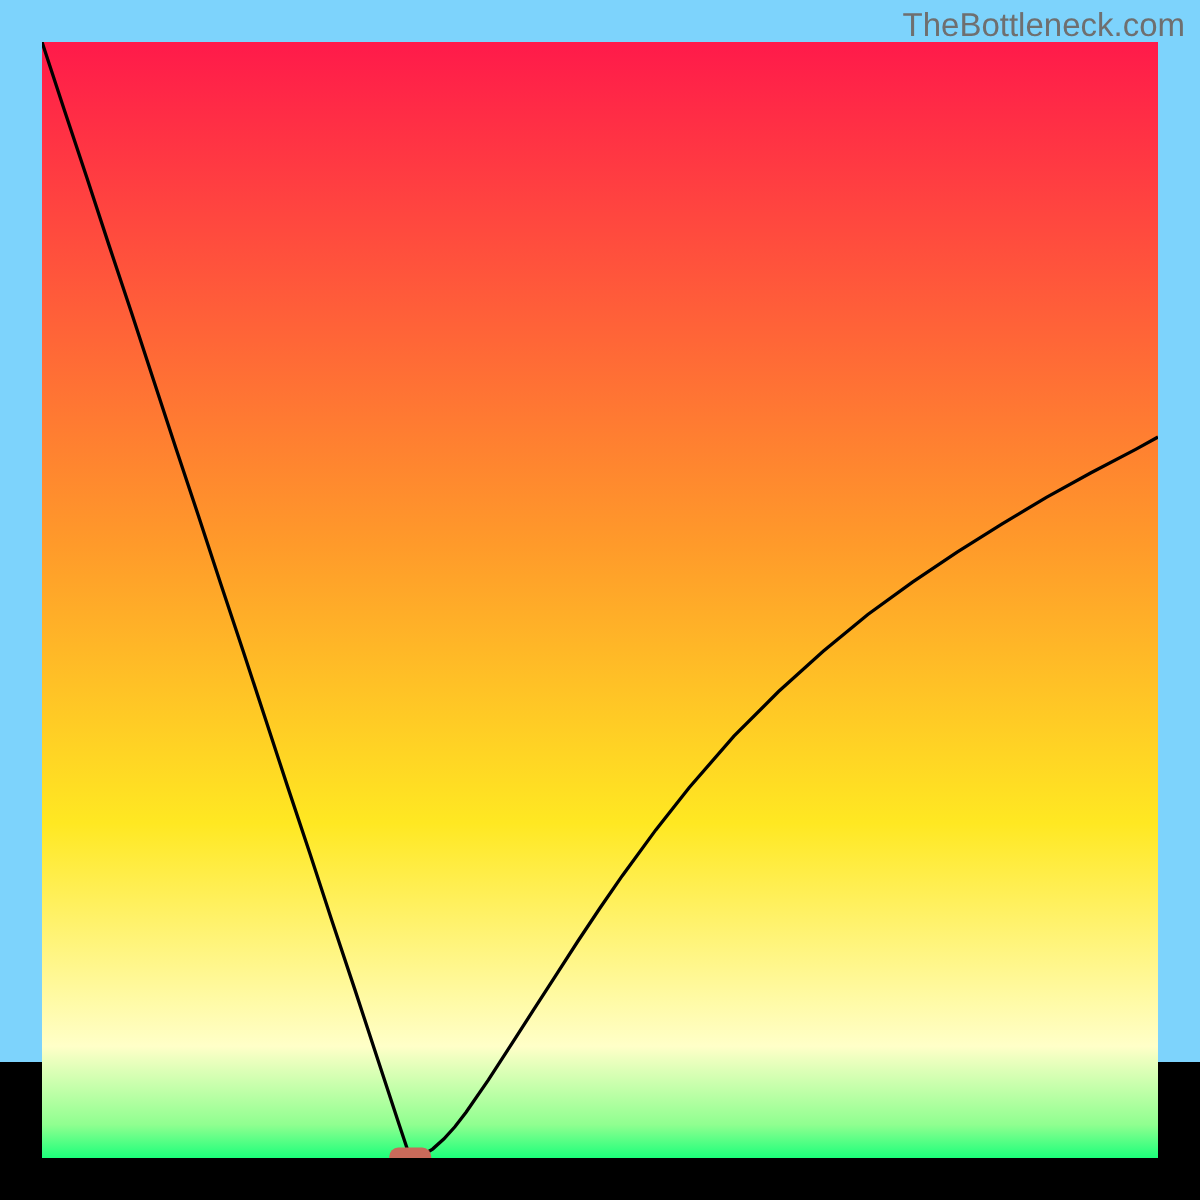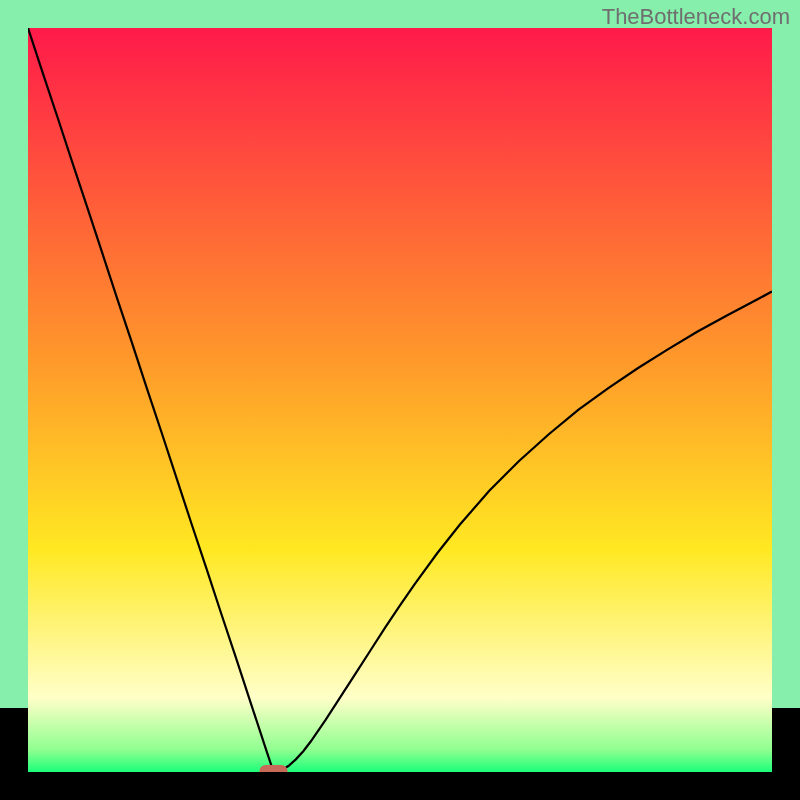--- a/index.html
+++ b/index.html
@@ -8,21 +8,21 @@
     width: 800px;
     height: 800px;
     overflow: hidden;
     background: #000;
     font-family: Arial, Helvetica, sans-serif;
   }
   .frame {
     position: absolute;
     left: 0; top: 0;
     width: 800px; height: 708px;
-    background: #86efac;
+    background: #7dd3fc;
   }
   .plot {
     position: absolute;
     left: 28px;
     top: 28px;
     width: 744px;
     height: 744px;
   }
   .watermark {
     position: absolute;

